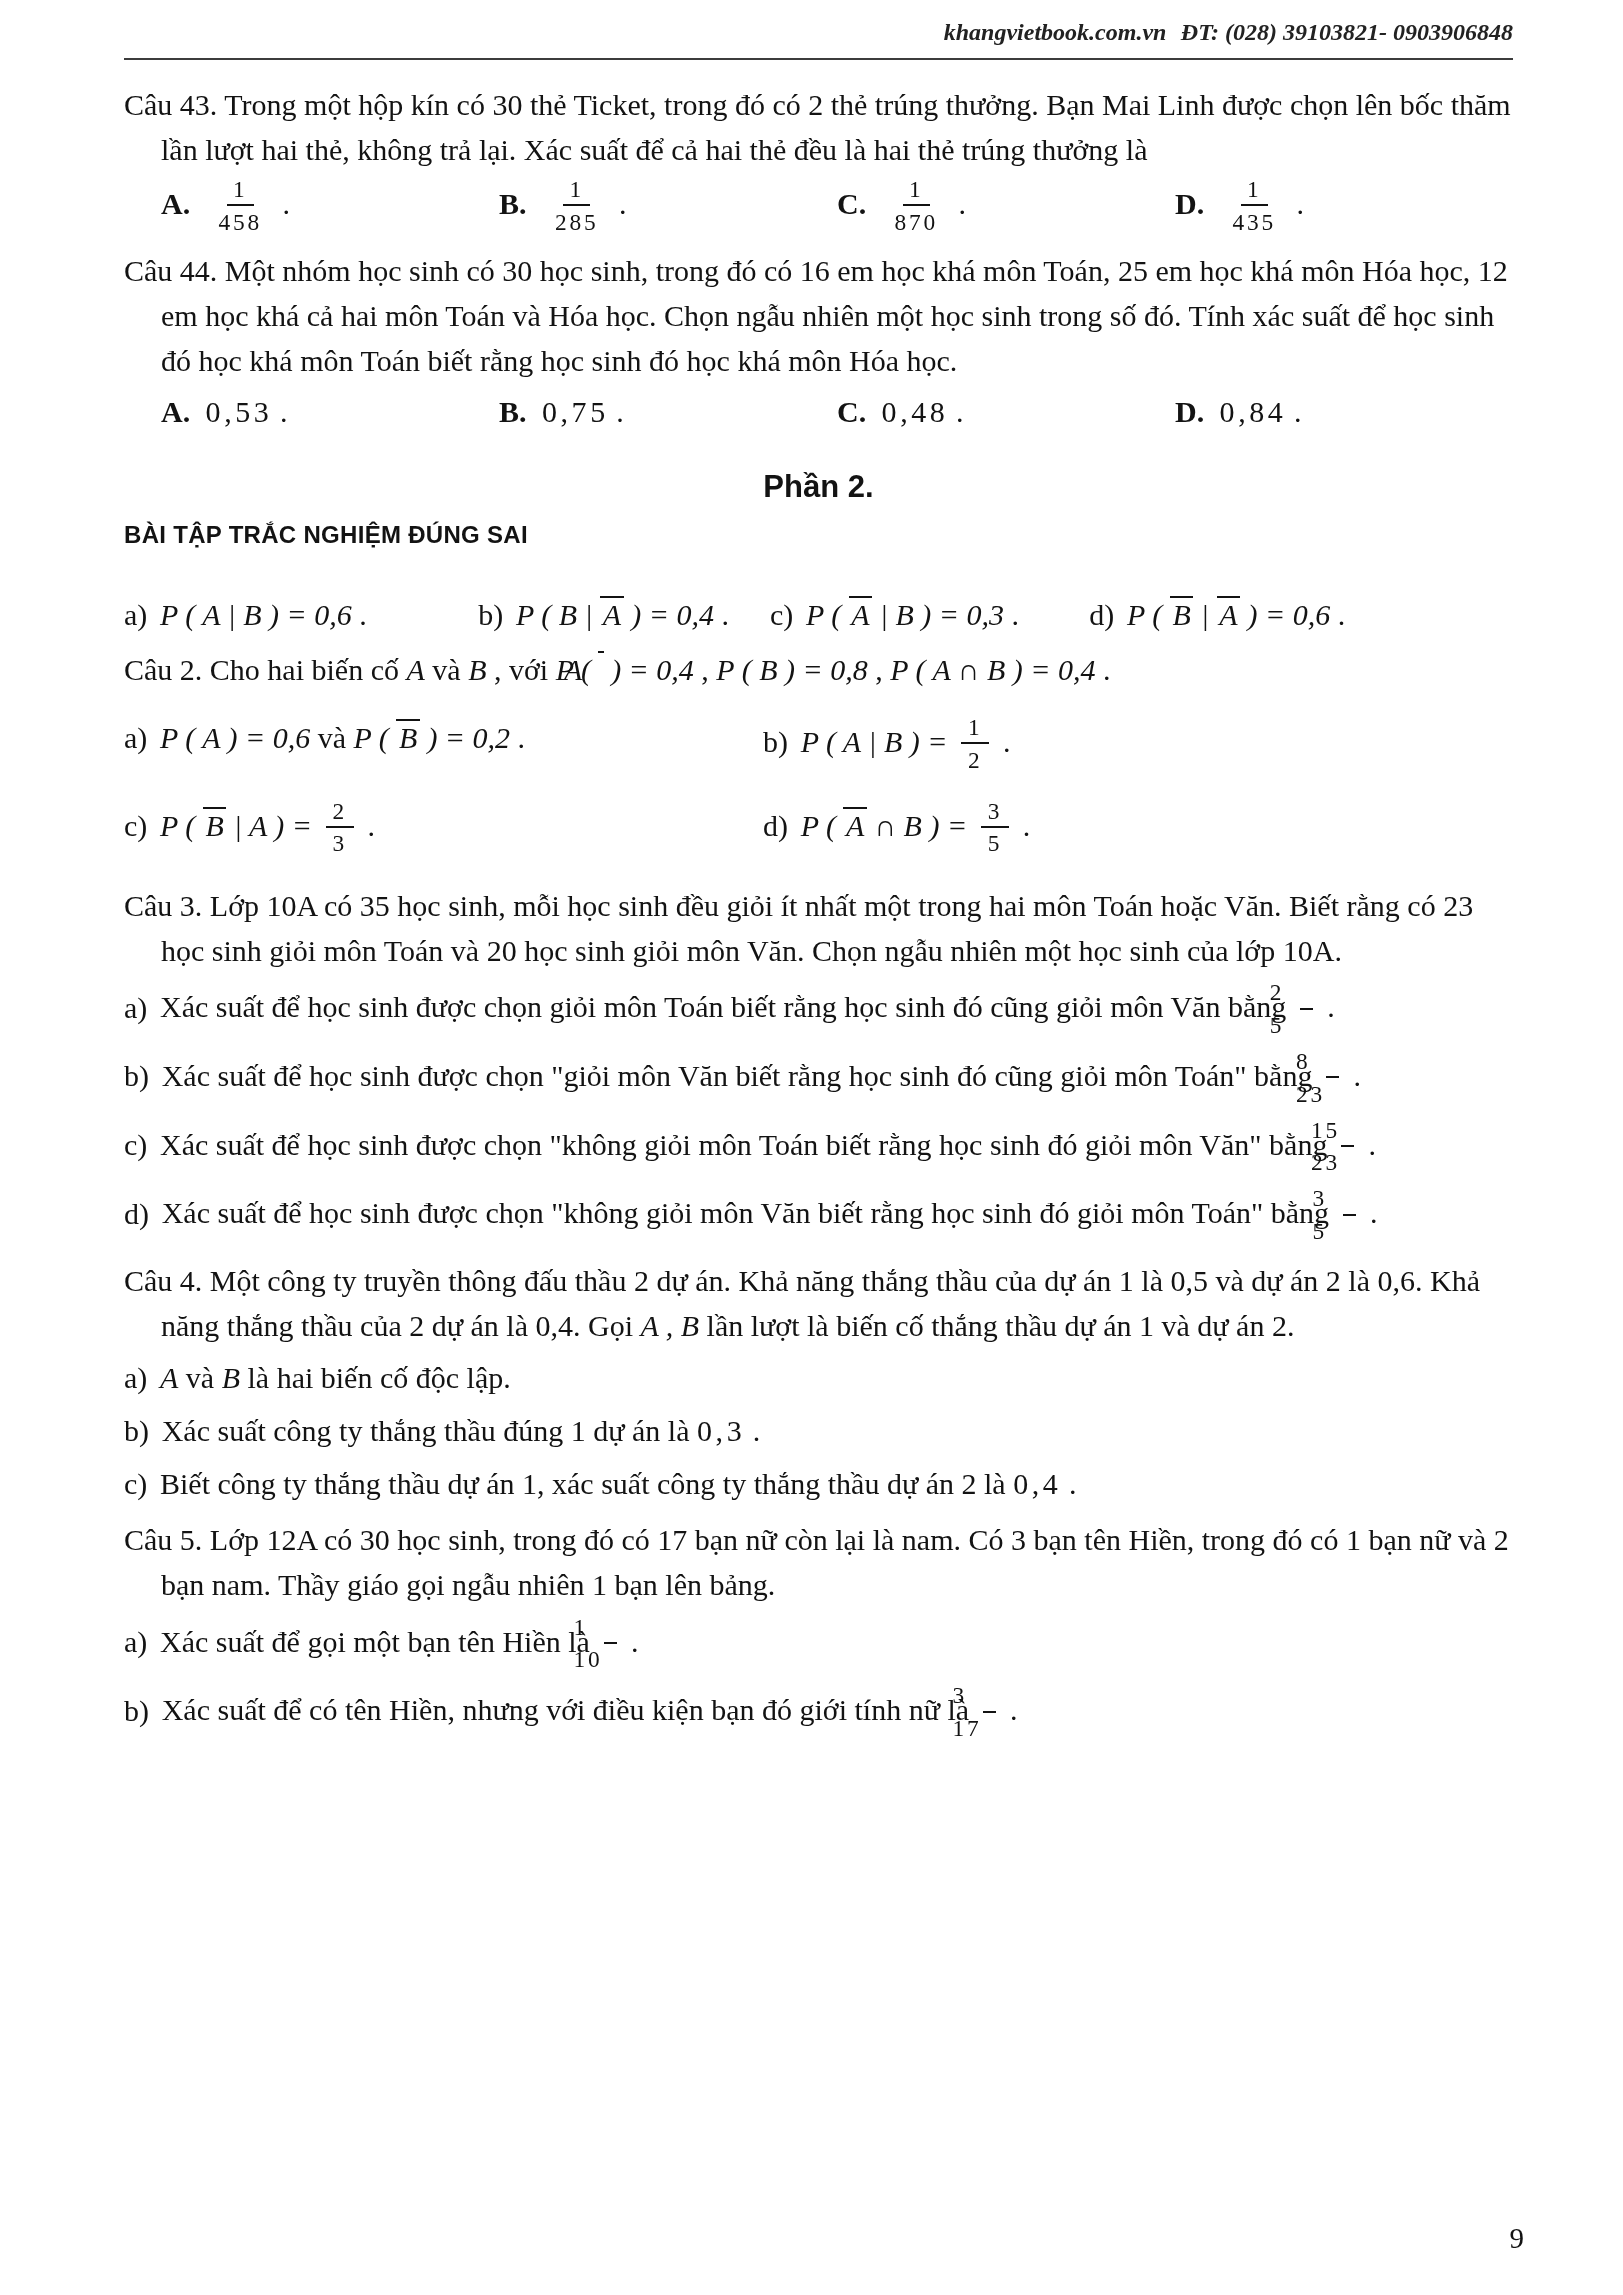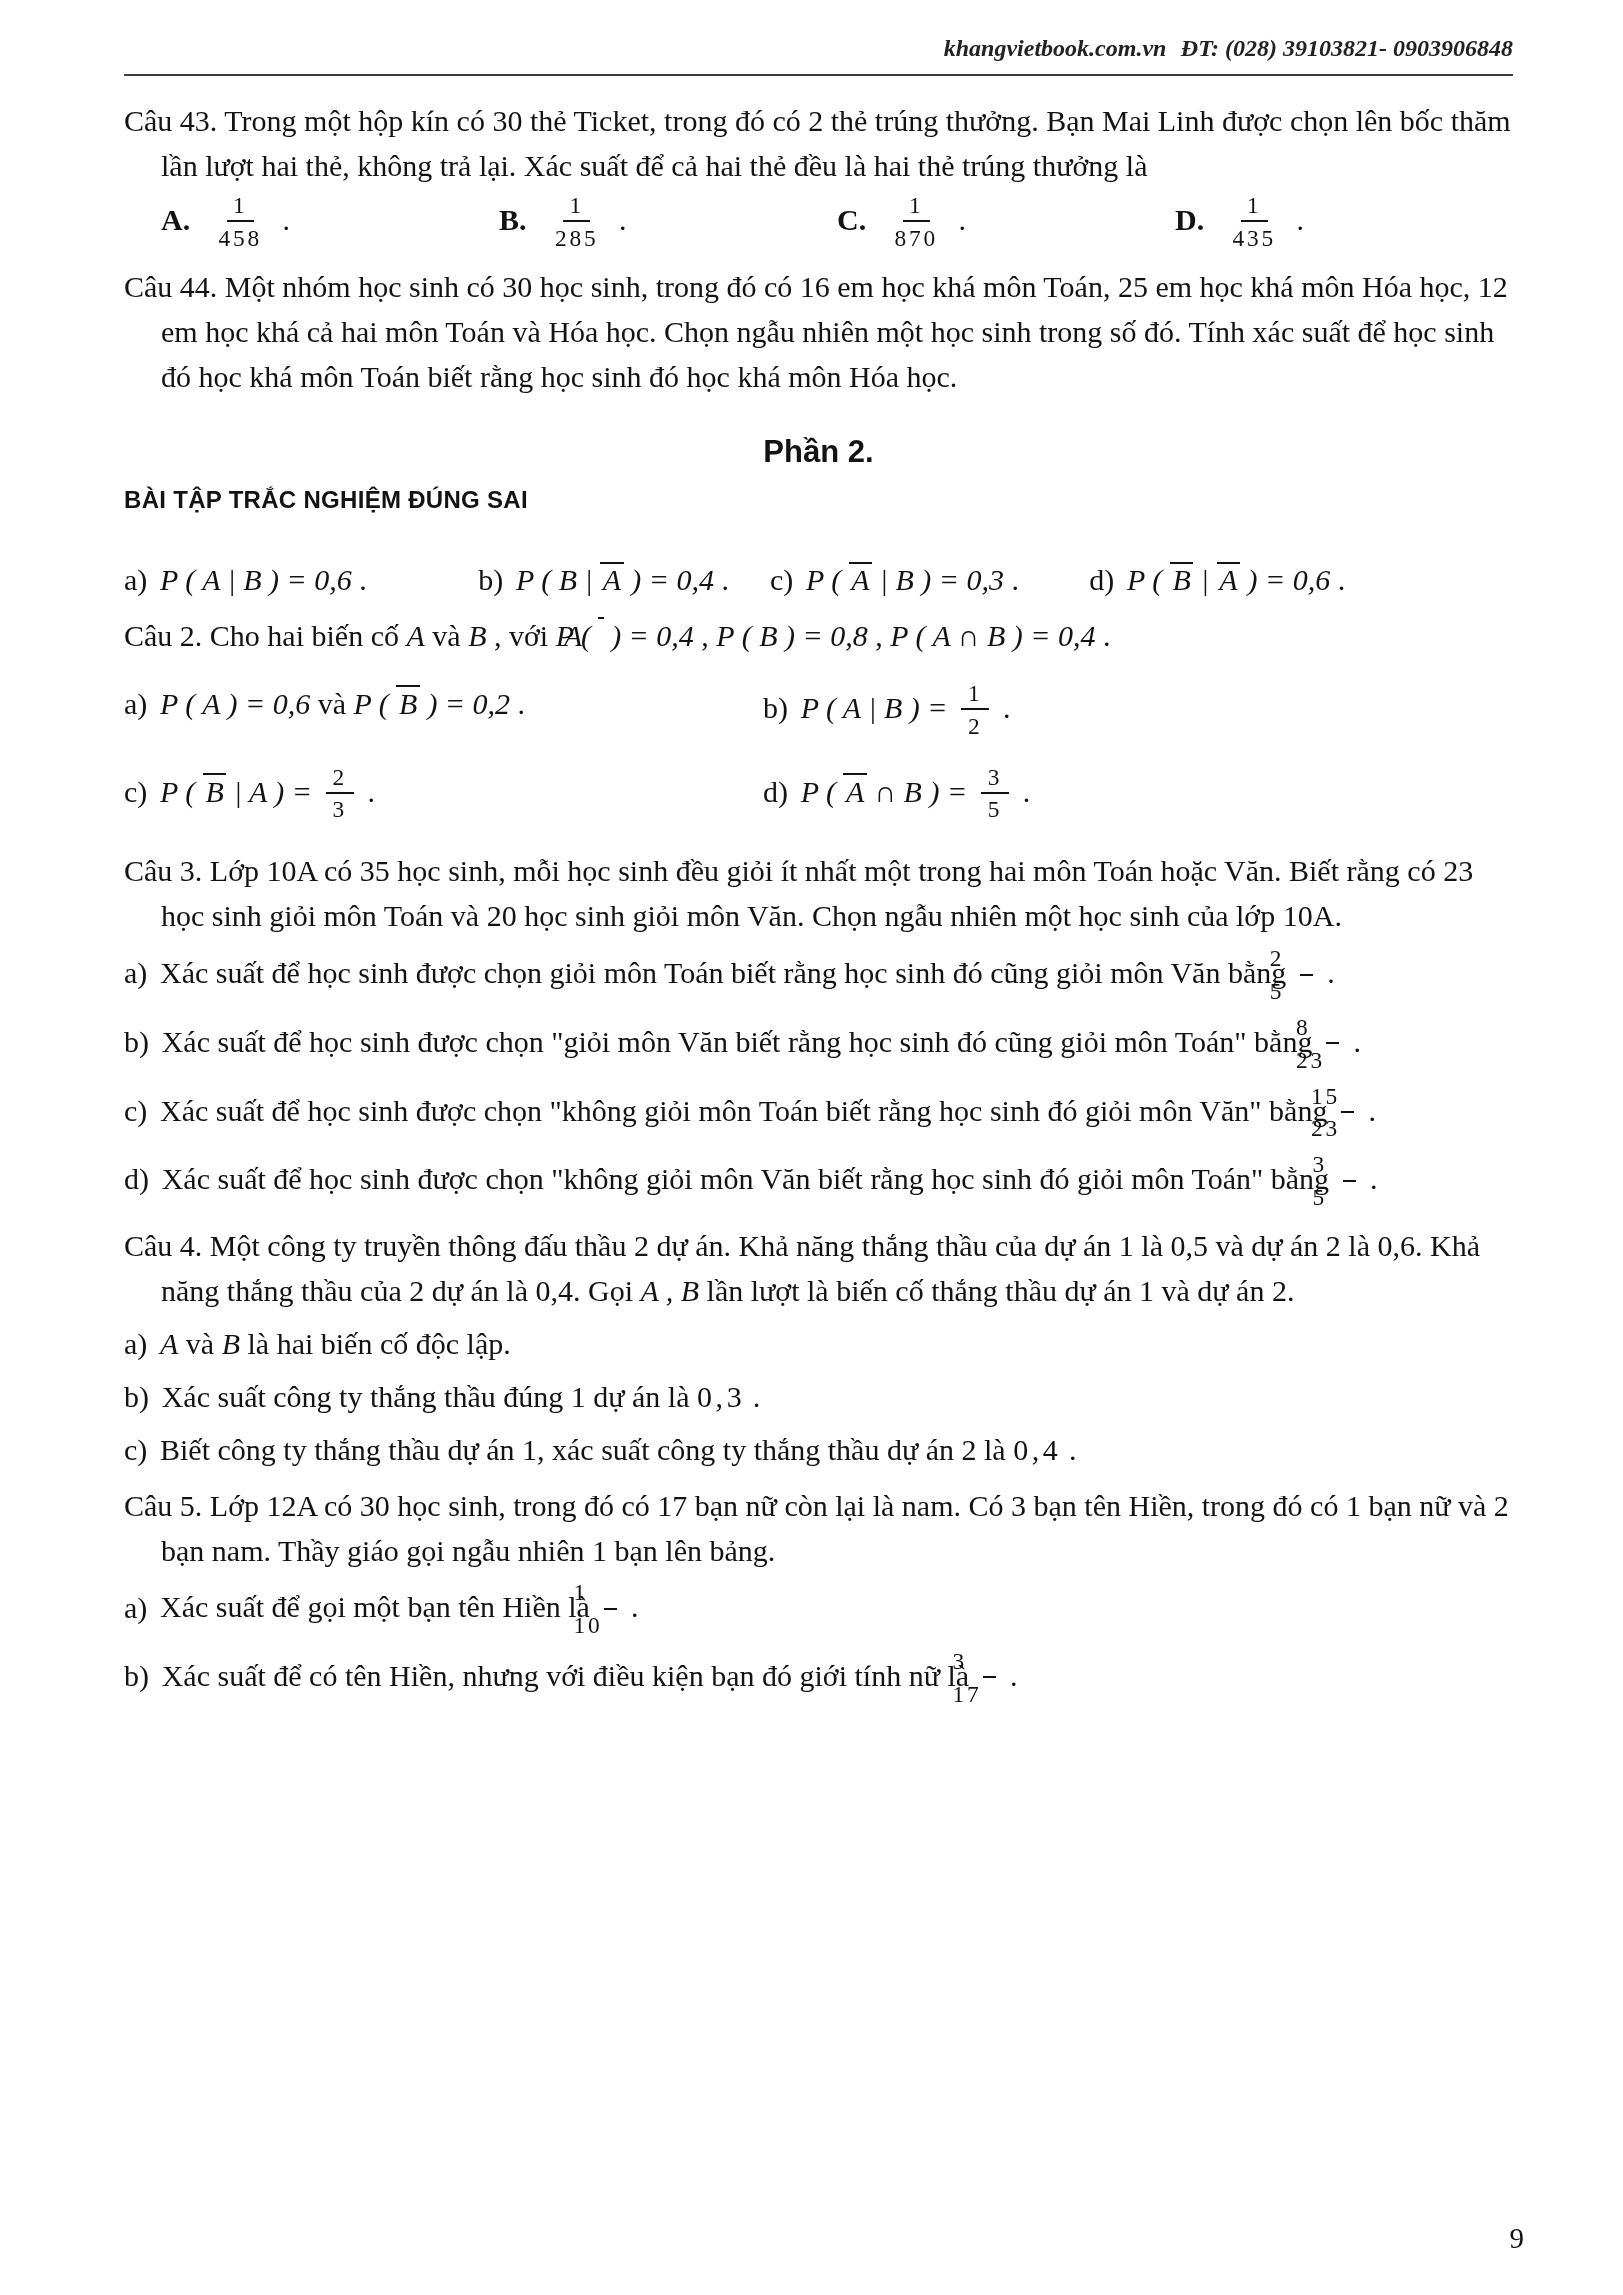--- a/index.html
+++ b/index.html
@@ -1,19 +1,19 @@
 <!DOCTYPE html>
 <html style="font-size:10.5px"><head>
 <meta charset="utf-8">
 <style>
   html,body{margin:0;padding:0;background:#ffffff;}
   .page{
     width:1623px;height:2295px;margin:0 auto;background:#ffffff;
     font-family:"Liberation Serif",serif;font-size:30px;line-height:1.5;color:#131313;
-    padding:30px 110px 0 124px;position:relative;overflow:hidden;box-sizing:border-box;
+    padding:14px 110px 0 124px;position:relative;overflow:hidden;box-sizing:border-box;
   }
   .header{display:flex;justify-content:flex-end;gap:14.4px;align-items:baseline;
     font-style:italic;font-weight:700;font-size:24px;padding-bottom:7.9px;color:#222;}
   .rule{height:0;border:none;border-top:2.6px solid #3c3c3c;margin:0 0 22px;}
   .question{margin-bottom:10.5px;}
   .q-body{padding-left:37px;text-indent:-37px;margin-bottom:2.6px;}
   .q-label{font-weight:400;}
   .row{display:grid;}
   .row.opts4{grid-template-columns:repeat(4,1fr);padding-left:37px;margin:5.2px 0 6.5px;}
   .row.parts4{grid-template-columns:25.5% 21% 23% 30.5%;margin:7.9px 0;}
@@ -63,20 +63,26 @@
               <span class="den">870</span>
             </span> .</div>
           <div class="cell"><span class="opt-label">D. </span><span class="frac">
               <span class="num">1</span>
               <span class="den">435</span>
             </span> .</div>
         </div>
       </div>
       <div class="question">
         <div class="q-body"><span class="q-label">Câu 44. </span>Một nhóm học sinh có 30 học sinh, trong đó có 16 em học khá môn Toán, 25 em học khá môn Hóa học, 12 em học khá cả hai môn Toán và Hóa học. Chọn ngẫu nhiên một học sinh trong số đó. Tính xác suất để học sinh đó học khá môn Toán biết rằng học sinh đó học khá môn Hóa học.</div>
+        <div class="row opts4">
+          <div class="cell"><span class="opt-label">A. </span><span class="mn">0,53</span> .</div>
+          <div class="cell"><span class="opt-label">B. </span><span class="mn">0,75</span> .</div>
+          <div class="cell"><span class="opt-label">C. </span><span class="mn">0,48</span> .</div>
+          <div class="cell"><span class="opt-label">D. </span><span class="mn">0,84</span> .</div>
+        </div>
       </div>
       <div class="sec-part">Phần 2.</div>
       <div class="sec-title">BÀI TẬP TRẮC NGHIỆM ĐÚNG SAI</div>
       <div class="question">
         <div class="row parts4">
           <div class="cell"><span class="part-label">a) </span><span class="mi">P ( A | B ) = 0,6</span> .</div>
           <div class="cell"><span class="part-label">b) </span><span class="mi">P ( B | </span><span class="obar">A</span><span class="mi"> ) = 0,4</span> .</div>
           <div class="cell"><span class="part-label">c) </span><span class="mi">P ( </span><span class="obar">A</span><span class="mi"> | B ) = 0,3</span> .</div>
           <div class="cell"><span class="part-label">d) </span><span class="mi">P ( </span><span class="obar">B</span><span class="mi"> | </span><span class="obar">A</span><span class="mi"> ) = 0,6</span> .</div>
         </div>

